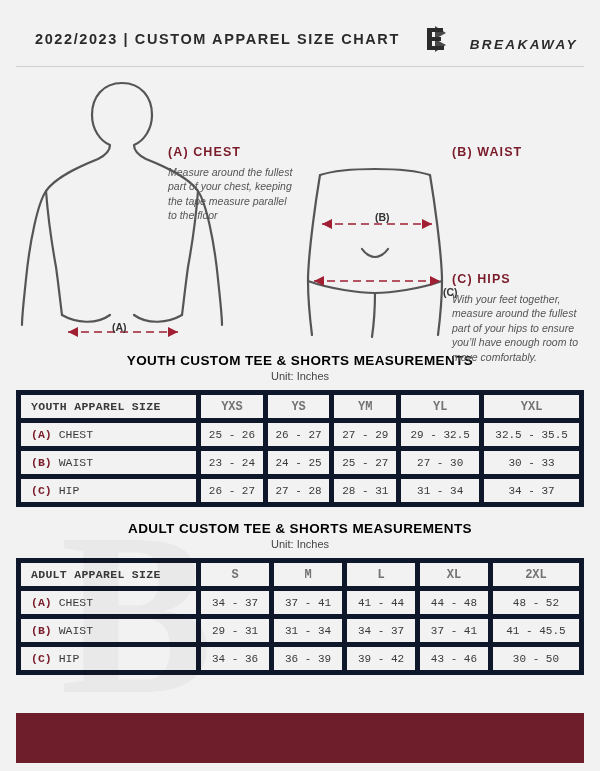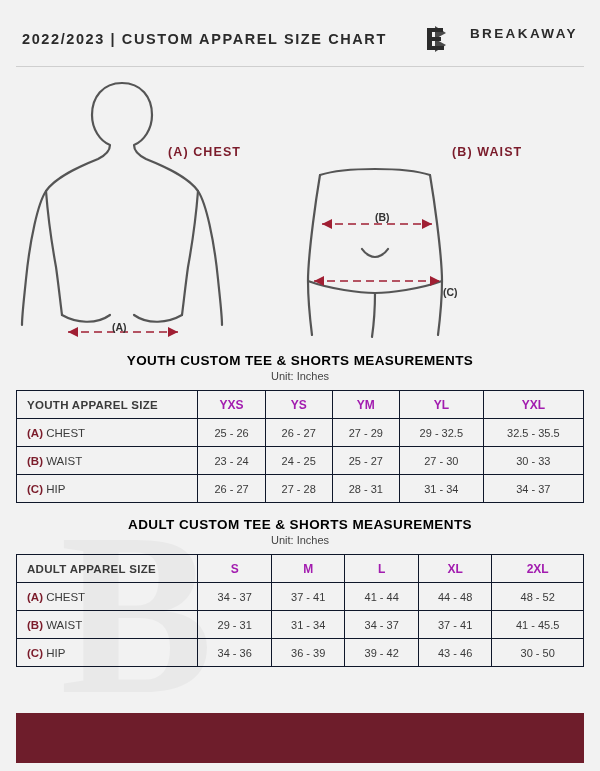--- a/index.html
+++ b/index.html
@@ -25,31 +25,33 @@
     user-select: none;
     pointer-events: none;
   }
   
   .header {
     display: flex;
     align-items: center;
     justify-content: space-between;
     padding: 26px 22px 14px 22px;
     position: relative;
+    margin-left: 13px;
   }
   .header-title {
     font-size: 14.5px;
     letter-spacing: 1.6px;
     font-weight: bold;
     color: #2b2b2b;
   }
   .brand {
     display: flex;
-    align-items: flex-start;
+    align-items: flex-end;
     gap: 24px;
+    font-style: italic;
   }
   .brand-mark {
     width: 22px; height: 26px;
     position: relative;
   }
   .brand-name {
     font-size: 13.5px;
     letter-spacing: 2.4px;
     font-weight: bold;
     color: #2b2b2b;
@@ -101,33 +103,34 @@
     font-size: 11px;
     color: #444;
     margin-bottom: 8px;
   }
   table {
     width: 100%;
     border-collapse: collapse;
     font-size: 11px;
   }
   th, td {
-    border: 1px solid #0f172a;
+    border: 5px solid #0f172a;
     height: 28px;
     text-align: center;
     color: #3a3a3a;
     font-weight: normal;
+    font-family: Liberation Mono, monospace;
   }
   th.rowhead, td.rowhead {
     text-align: left;
     padding-left: 10px;
     font-size: 11.5px;
   }
   th.rowhead { font-weight: bold; font-size: 11.5px; letter-spacing: .3px; }
-  th.colhead { font-weight: bold; font-size: 12px; color: #a21caf; }
+  th.colhead { font-weight: bold; font-size: 12px; color: #737373; }
   td.rowhead .tag { color: #7b1c2b; font-weight: bold; }
   .col-first { width: 32%; }
   
   .footer-bar {
     position: absolute;
     left: 16px;
     right: 16px;
     bottom: 8px;
     height: 50px;
     background: #6e1d2b;
@@ -203,23 +206,28 @@
       <path d="M440 214 L430 209 L430 219 Z"></path>
     </g>
   </svg>
 
   <div style="position:absolute;left:112px;top:254px;font-size:10.5px;font-weight:bold;color:#333;">(A)</div>
   <div style="position:absolute;left:375px;top:144px;font-size:10.5px;font-weight:bold;color:#333;">(B)</div>
   <div style="position:absolute;left:443px;top:219px;font-size:10.5px;font-weight:bold;color:#333;">(C)</div>
 
   <div class="callout c-chest">
     <h3>(A) CHEST</h3>
+    <p>Measure around the fullest part of your chest, keeping the tape measure parallel to the floor</p>
   </div>
   <div class="callout c-waist">
     <h3>(B) WAIST</h3>
+  </div>
+  <div class="callout c-hips">
+    <h3>(C) HIPS</h3>
+    <p>With your feet together, measure around the fullest part of your hips to ensure you’ll have enough room to move comfortably.</p>
   </div>
 </div>
 
 <div class="table-block">
   <div class="table-title">YOUTH CUSTOM TEE &amp; SHORTS MEASUREMENTS</div>
   <div class="table-unit">Unit: Inches</div>
   <table>
     <thead>
       <tr>
         <th class="rowhead col-first">YOUTH APPAREL SIZE</th>

